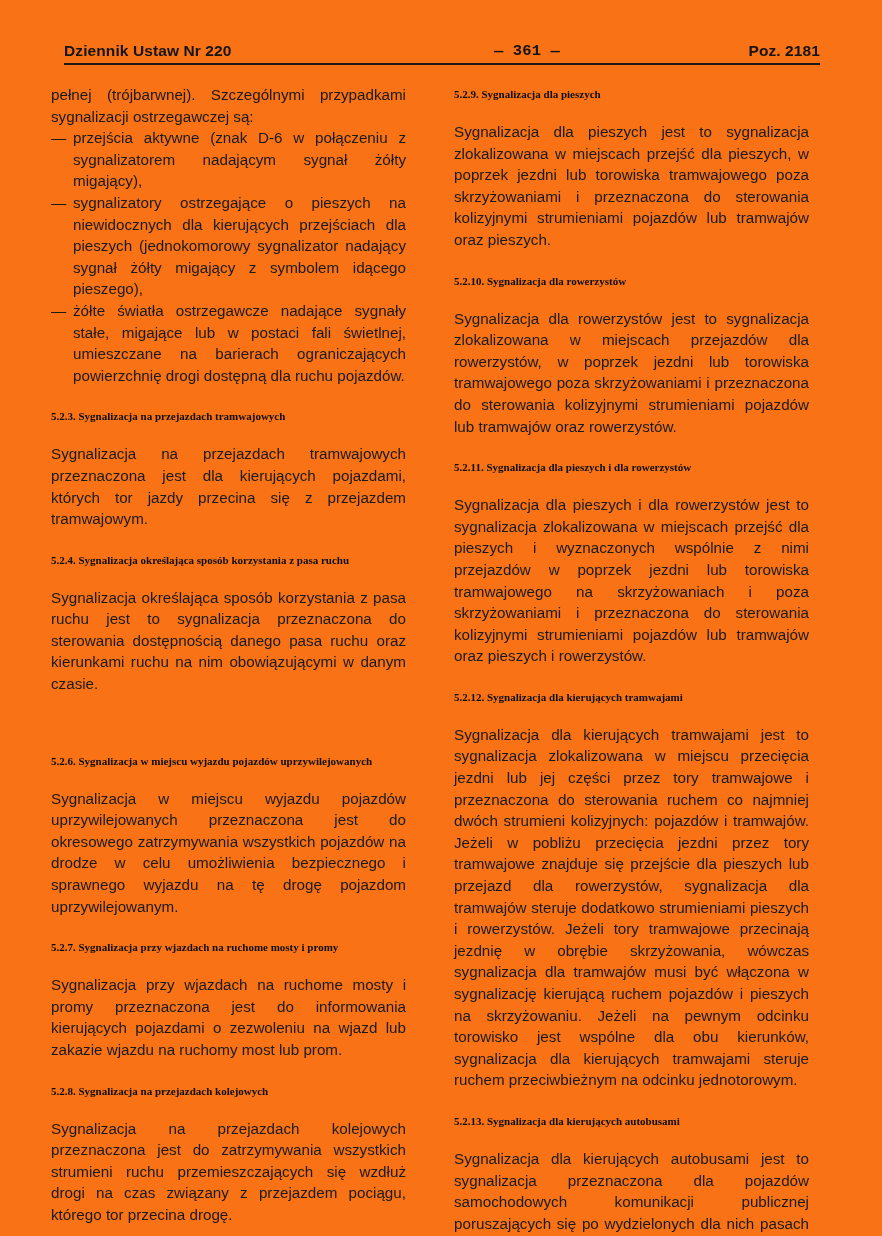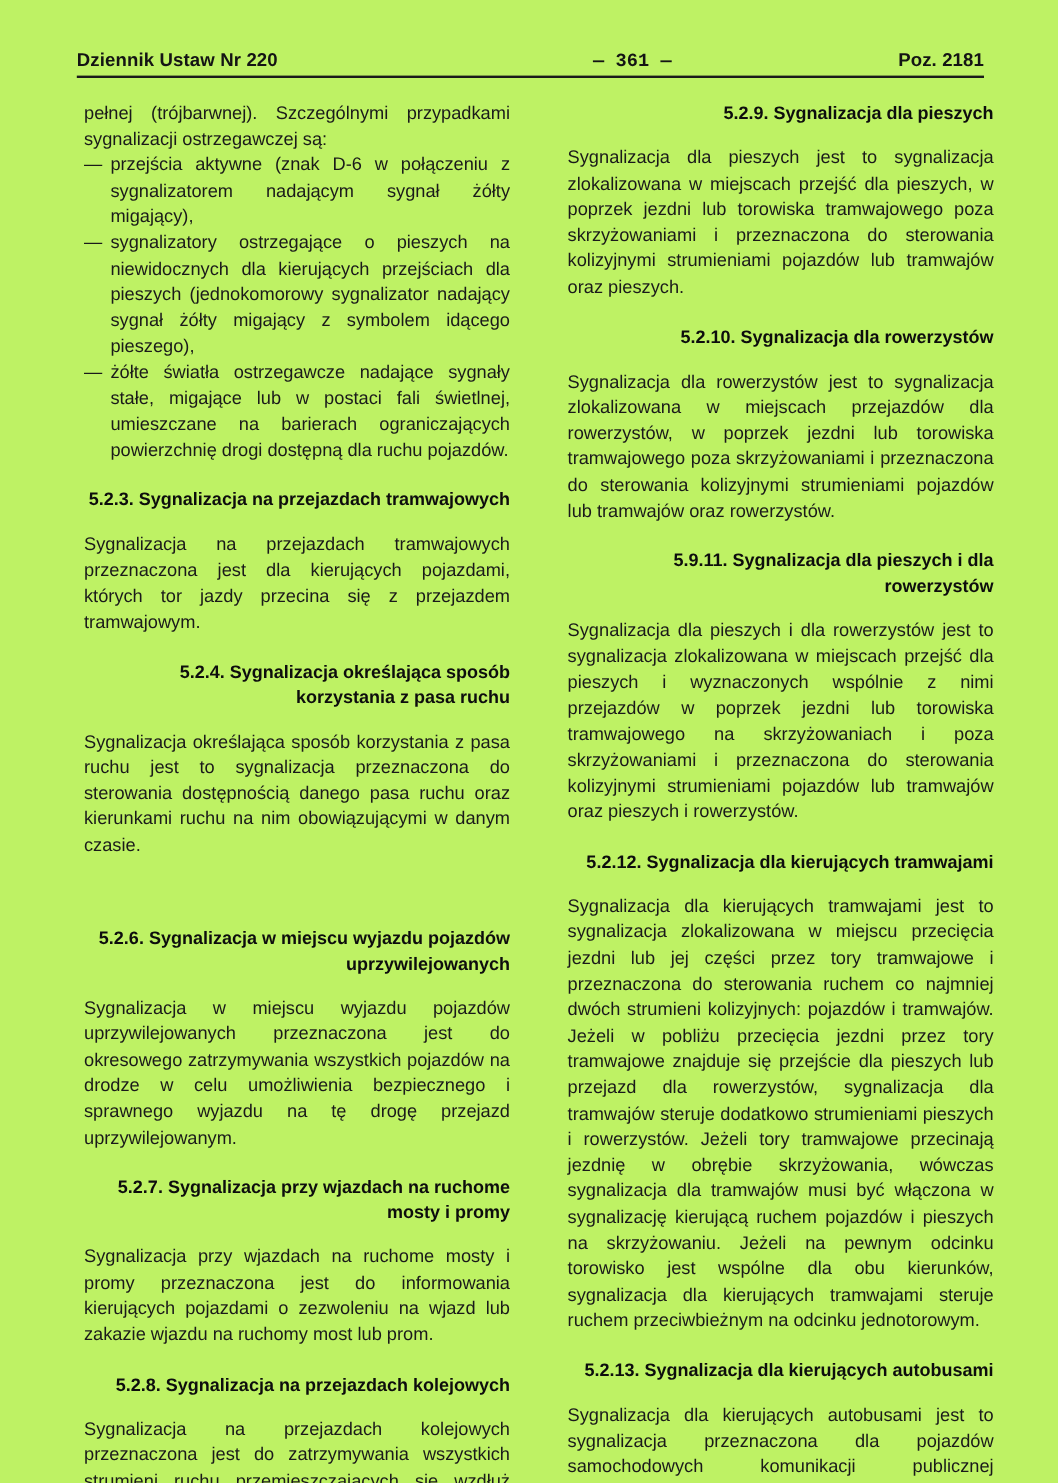--- a/index.html
+++ b/index.html
@@ -14,21 +14,21 @@
     font-family: "Liberation Sans", sans-serif;
     color: #1a1a1a;
     position: relative;
     overflow: hidden;
   }
   .page {
     position: absolute;
     left: 0; top: 0;
     width: 882px;
     height: 1236px;
-    background: #bef264;
+    background: #f97316;
   }
 
   
   .runhead {
     position: absolute;
     left: 64px;
     top: 34px;
     width: 756px;
     height: 26px;
     display: flex;
@@ -48,21 +48,21 @@
     left: 64px;
     top: 63px;
     width: 756px;
     height: 2px;
     background: #1a1a1a;
   }
 
   
   .columns {
     position: absolute;
-    left: 70px;
+    left: 51px;
     top: 84px;
     width: 758px;
     height: 1140px;
     display: flex;
     justify-content: space-between;
     gap: 48px;
   }
   .col {
     width: 364px;
     display: block;
@@ -75,25 +75,26 @@
     line-height: 21.6px;
     text-align: justify;
     text-justify: inter-word;
     hyphens: none;
     color: #1a1a1a;
     font-weight: 400;
   }
 
   h3.sec {
     margin: 0;
-    font-size: 15px;
+    font-size: 11px;
     line-height: 21px;
     font-weight: bold;
     color: #0d0d0d;
-    text-align: right;
+    text-align: left;
+    font-family: Liberation Serif, serif;
   }
   
   h3.sec.hang {
     padding-left: 58px;
     text-indent: -58px;
   }
   h3.sec.hang.wide {
     padding-left: 63px;
     text-indent: -63px;
   }
@@ -164,21 +165,21 @@
       <h3 class="sec hang">5.2.4.  Sygnalizacja określająca sposób korzystania z pasa ruchu</h3>
       <div class="gap-md"></div>
       <p class="body">Sygnalizacja określająca sposób korzystania z pasa ruchu jest to sygnalizacja przeznaczona do sterowania dostępnością danego pasa ruchu oraz kierunkami ruchu na nim obowiązującymi w danym czasie.</p>
 
       <div class="gap-lg"></div>
       <div class="gap-md"></div>
 
       <div class="gap-lg"></div>
       <h3 class="sec hang">5.2.6.  Sygnalizacja w miejscu wyjazdu pojazdów uprzywilejowanych</h3>
       <div class="gap-md"></div>
-      <p class="body">Sygnalizacja w miejscu wyjazdu pojazdów uprzywilejowanych przeznaczona jest do okresowego zatrzymywania wszystkich pojazdów na drodze w celu umożliwienia bezpiecznego i sprawnego wyjazdu na tę drogę przejazd uprzywilejowanym.</p>
+      <p class="body">Sygnalizacja w miejscu wyjazdu pojazdów uprzywilejowanych przeznaczona jest do okresowego zatrzymywania wszystkich pojazdów na drodze w celu umożliwienia bezpiecznego i sprawnego wyjazdu na tę drogę pojazdom uprzywilejowanym.</p>
 
       <div class="gap-lg"></div>
       <h3 class="sec hang">5.2.7.  Sygnalizacja przy wjazdach na ruchome mosty i promy</h3>
       <div class="gap-md"></div>
       <p class="body">Sygnalizacja przy wjazdach na ruchome mosty i promy przeznaczona jest do informowania kierujących pojazdami o zezwoleniu na wjazd lub zakazie wjazdu na ruchomy most lub prom.</p>
 
       <div class="gap-lg"></div>
       <h3 class="sec hang">5.2.8.  Sygnalizacja na przejazdach kolejowych</h3>
       <div class="gap-md"></div>
       <p class="body">Sygnalizacja na przejazdach kolejowych przeznaczona jest do zatrzymywania wszystkich strumieni ruchu przemieszczających się wzdłuż drogi na czas związany z przejazdem pociągu, którego tor przecina drogę.</p>
@@ -190,21 +191,21 @@
       <h3 class="sec">5.2.9. Sygnalizacja dla pieszych</h3>
       <div class="gap-md"></div>
       <p class="body">Sygnalizacja dla pieszych jest to sygnalizacja zlokalizowana w miejscach przejść dla pieszych, w poprzek jezdni lub torowiska tramwajowego poza skrzyżowaniami i przeznaczona do sterowania kolizyjnymi strumieniami pojazdów lub tramwajów oraz pieszych.</p>
 
       <div class="gap-lg"></div>
       <h3 class="sec hang wide">5.2.10.  Sygnalizacja dla rowerzystów</h3>
       <div class="gap-md"></div>
       <p class="body">Sygnalizacja dla rowerzystów jest to sygnalizacja zlokalizowana w miejscach przejazdów dla rowerzystów, w poprzek jezdni lub torowiska tramwajowego poza skrzyżowaniami i przeznaczona do sterowania kolizyjnymi strumieniami pojazdów lub tramwajów oraz rowerzystów.</p>
 
       <div class="gap-lg"></div>
-      <h3 class="sec">5.9.11. Sygnalizacja dla pieszych i dla rowerzystów</h3>
+      <h3 class="sec">5.2.11. Sygnalizacja dla pieszych i dla rowerzystów</h3>
       <div class="gap-md"></div>
       <p class="body">Sygnalizacja dla pieszych i dla rowerzystów jest to sygnalizacja zlokalizowana w miejscach przejść dla pieszych i wyznaczonych wspólnie z nimi przejazdów w poprzek jezdni lub torowiska tramwajowego na skrzyżowaniach i poza skrzyżowaniami i przeznaczona do sterowania kolizyjnymi strumieniami pojazdów lub tramwajów oraz pieszych i rowerzystów.</p>
 
       <div class="gap-lg"></div>
       <h3 class="sec">5.2.12. Sygnalizacja dla kierujących tramwajami</h3>
       <div class="gap-md"></div>
       <p class="body">Sygnalizacja dla kierujących tramwajami jest to sygnalizacja zlokalizowana w miejscu przecięcia jezdni lub jej części przez tory tramwajowe i przeznaczona do sterowania ruchem co najmniej dwóch strumieni kolizyjnych: pojazdów i tramwajów. Jeżeli w pobliżu przecięcia jezdni przez tory tramwajowe znajduje się przejście dla pieszych lub przejazd dla rowerzystów, sygnalizacja dla tramwajów steruje dodatkowo strumieniami pieszych i rowerzystów. Jeżeli tory tramwajowe przecinają jezdnię w obrębie skrzyżowania, wówczas sygnalizacja dla tramwajów musi być włączona w sygnalizację kierującą ruchem pojazdów i pieszych na skrzyżowaniu. Jeżeli na pewnym odcinku torowisko jest wspólne dla obu kierunków, sygnalizacja dla kierujących tramwajami steruje ruchem przeciwbieżnym na odcinku jednotorowym.</p>
 
       <div class="gap-lg"></div>
       <h3 class="sec">5.2.13. Sygnalizacja dla kierujących autobusami</h3>

